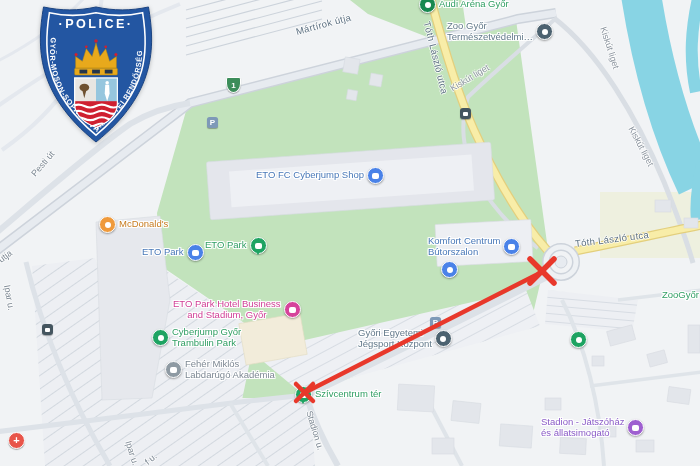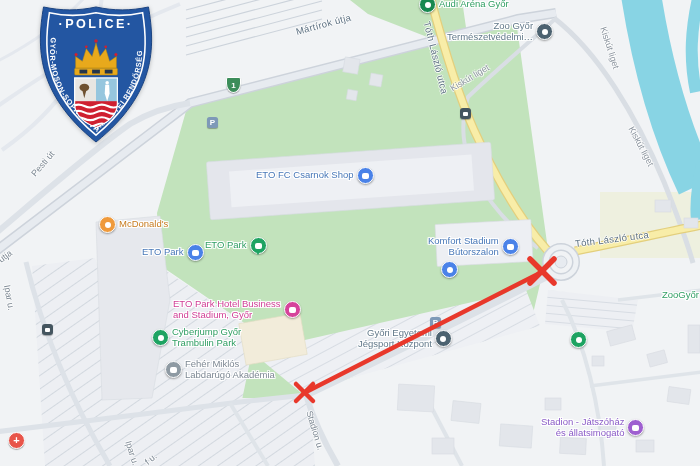--- a/index.html
+++ b/index.html
@@ -6,21 +6,21 @@
   .stage{position:relative;width:700px;height:466px;overflow:hidden;
          background:#f1f3f5;font-family:"Liberation Sans",sans-serif;}
   .stage svg{display:block;}
   .layer{position:absolute;left:0;top:0;}
 
   
   .poi{position:absolute;display:flex;align-items:center;gap:3px;z-index:10;}
   .plabel{font-size:9.5px;line-height:10.5px;font-weight:normal;white-space:pre-line;
     text-shadow:1px 0 0 #fff,-1px 0 0 #fff,0 1px 0 #fff,0 -1px 0 #fff,
                 1px 1px 0 #fff,-1px -1px 0 #fff,1px -1px 0 #fff,-1px 1px 0 #fff;}
-  .ar{text-align:right}.ac{}
+  .ar{}.ac{text-align:center}
   .c-blue{color:#4878b8}.c-green{color:#2f9e63}.c-pink{color:#d03d95}
   .c-purple{color:#8a5bc7}.c-orange{color:#c67a1e}.c-slate{color:#62798a}
   .c-gray{color:#7d8893}
   .picon{width:15px;height:15px;border-radius:50%;border:1.5px solid #fff;
     box-shadow:0 1px 2px rgba(0,0,0,.35);display:flex;align-items:center;
     justify-content:center;flex:none;position:relative;box-sizing:content-box;}
   .pict{width:7px;height:6px;background:#fff;border-radius:2px;}
   .pict.dot{width:6px;height:6px;border-radius:50%;}
   .bg-blue{background:#4a82e8;color:#4a82e8}.bg-green{background:#1ea362;color:#1ea362}
   .bg-pink{background:#d6439b;color:#d6439b}.bg-purple{background:#9e5fd0;color:#9e5fd0}
@@ -196,21 +196,21 @@
 
   <div class="poi" style="left:447px;top:21px">
     <div class="plabel c-slate ar">Zoo Győr
 Természetvédelmi…</div>
     <div class="picon bg-dkslate">
         <span class="pict dot"></span>
       </div>
   </div>
 
   <div class="poi" style="left:256px;top:167px">
-    <div class="plabel c-blue">ETO FC Csarnok Shop</div>
+    <div class="plabel c-blue">ETO FC Cyberjump Shop</div>
     <div class="picon bg-blue">
         <span class="pict"></span>
       </div>
   </div>
 
   <div class="poi" style="left:99px;top:216px">
     <div class="picon bg-orange">
         <span class="pict dot"></span>
       </div>
     <div class="plabel c-orange">McDonald's</div>
@@ -232,21 +232,21 @@
 
   <div class="poi" style="left:173px;top:299px">
     <div class="plabel c-pink ac">ETO Park Hotel Business
 and Stadium, Győr</div>
     <div class="picon bg-pink">
         <span class="pict"></span>
       </div>
   </div>
 
   <div class="poi" style="left:428px;top:236px">
-    <div class="plabel c-blue ar">Komfort Stadium
+    <div class="plabel c-blue ar">Komfort Centrum
 Bútorszalon</div>
     <div class="picon bg-blue">
         <span class="pict"></span>
       </div>
   </div>
 
   <div class="poi" style="left:441px;top:261px">
     <div class="picon bg-blue">
         <span class="pict dot"></span>
       </div>
@@ -269,20 +269,26 @@
   </div>
 
   <div class="poi" style="left:152px;top:327px">
     <div class="picon bg-green">
         <span class="pict dot"></span>
       </div>
     <div class="plabel c-green">Cyberjump Győr
 Trambulin Park</div>
   </div>
 
+  <div class="poi" style="left:295px;top:386px">
+    <div class="picon bg-green pin">
+        <span class="pict"></span>
+      </div>
+    <div class="plabel c-green">Szívcentrum tér</div>
+  </div>
 
   <div class="poi" style="left:541px;top:417px">
     <div class="plabel c-purple ar">Stadion - Játszóház
 és állatsimogató</div>
     <div class="picon bg-purple">
         <span class="pict"></span>
       </div>
   </div>
 
   <div class="poi" style="left:662px;top:290px">

